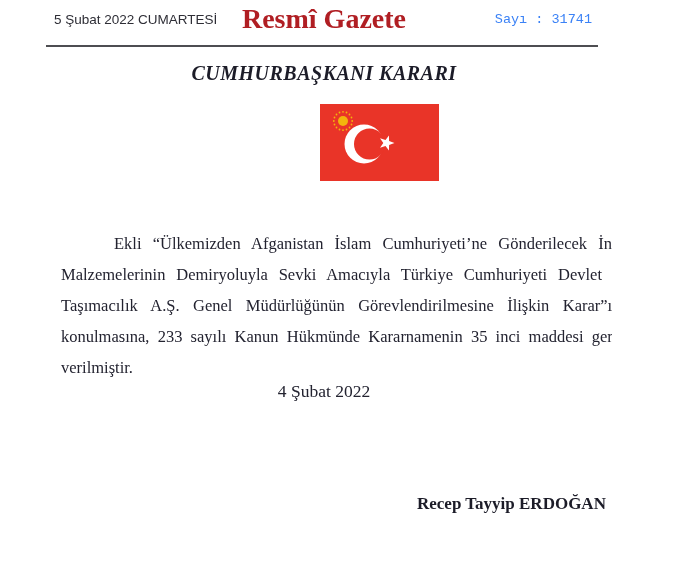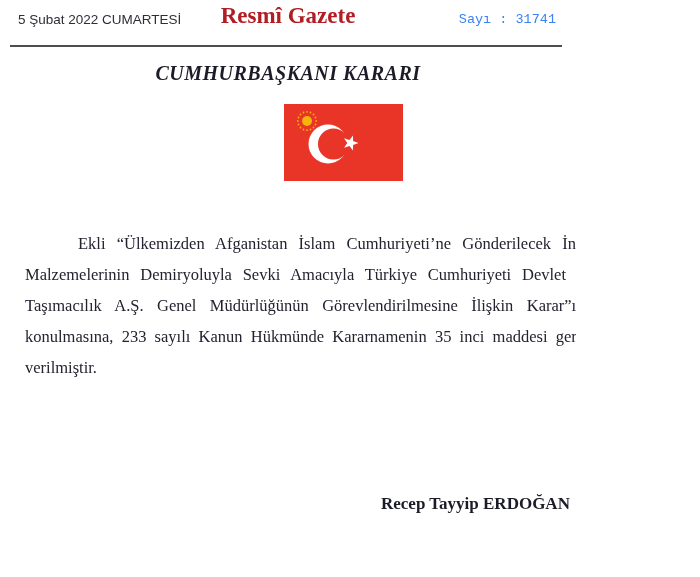--- a/index.html
+++ b/index.html
@@ -3,31 +3,32 @@
 <meta charset="utf-8">
 <style>
   html, body { margin: 0; padding: 0; background: #ffffff; }
   .page {
     position: relative;
     width: 576px;
     height: 577px;
     background: #ffffff;
     overflow: hidden;
     font-family: "Liberation Serif", serif;
+    margin-left: 36px;
   }
   .hdr-date {
     position: absolute; left: 18px; top: 12px;
     font-family: "Liberation Sans", sans-serif;
     font-size: 13.5px; color: #2e2e36;
   }
   .masthead {
     position: absolute; left: 0; right: 0; top: 3px;
     text-align: center;
     font-family: "Liberation Serif", serif;
-    font-weight: bold; font-size: 23px;
+    font-weight: bold; font-size: 28px;
   }
   .hdr-issue {
     position: absolute; right: 20px; top: 12px;
     font-family: Liberation Mono, monospace;
     font-size: 13.5px; color: #3b82f6;
   }
   .rule {
     position: absolute; left: 10px; right: 14px; top: 37px;
     height: 2px; border: 0;
   }
@@ -100,18 +101,19 @@
       </g>
       <circle cx="44" cy="40" r="19.5" fill="#ffffff"></circle>
       <circle cx="49.5" cy="40" r="15.5" fill="#e93428"></circle>
       <polygon points="74.5,39 69.09,37.12 68.97,31.39 65.51,35.96 60.03,34.30 63.30,39 60.03,43.70 65.51,42.04 68.97,46.61 69.09,40.88" fill="#ffffff"></polygon>
     </svg>
   </div>
 
 
   <p class="body-text">Ekli “Ülkemizden Afganistan İslam Cumhuriyeti’ne Gönderilecek İnsani Yardım Malzemelerinin Demiryoluyla Sevki Amacıyla Türkiye Cumhuriyeti Devlet Demiryolları Taşımacılık A.Ş. Genel Müdürlüğünün Görevlendirilmesine İlişkin Karar”ın yürürlüğe konulmasına, 233 sayılı Kanun Hükmünde Kararnamenin 35 inci maddesi gereğince karar verilmiştir.</p>
 
+  <div class="doc-date">4 Şubat 2022</div>
 
   <div class="signature">
     <div class="sig-name">Recep Tayyip ERDOĞAN</div>
   </div>
 
 </div>
 
 </body></html>

